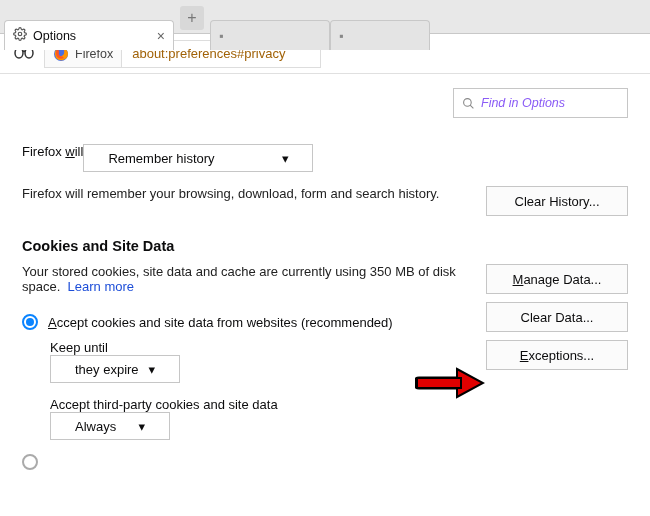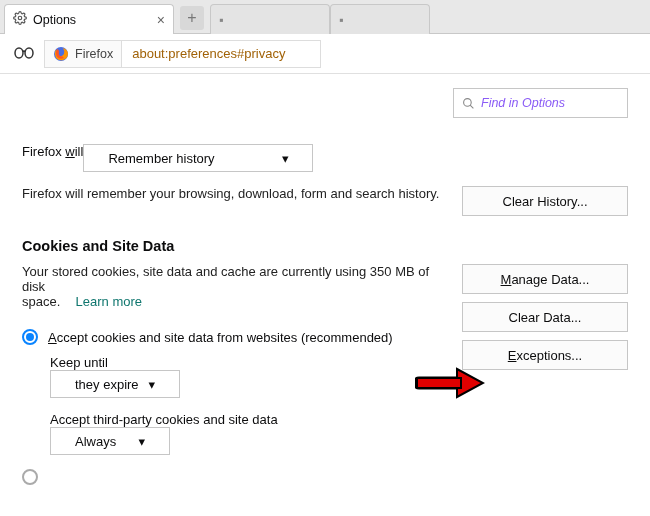--- a/index.html
+++ b/index.html
@@ -27,21 +27,21 @@
     align-items: center;
     gap: 6px;
     background: #fff;
     border: 1px solid #c8c8c8;
     border-bottom: none;
     border-radius: 4px 4px 0 0;
     height: 30px;
     padding: 0 8px;
     min-width: 170px;
     position: relative;
-    top: 1px;
+    top: 17px;
     font-size: 12.5px;
   }
   .tab.inactive {
     background: #e4e4e4;
     color: #888;
     min-width: 120px;
     overflow: hidden;
     max-width: 120px;
     white-space: nowrap;
   }
@@ -135,39 +135,39 @@
   .select .caret {
     margin-left: auto;
   }
   .desc { font-size: 13px; color: #222; }
   .two-col {
     display: flex;
     gap: 20px;
     align-items: flex-start;
   }
   .left-col { flex: 1; }
-  .right-col { width: 166px; display: flex; flex-direction: column; gap: 8px; }
+  .right-col { width: 142px; display: flex; flex-direction: column; gap: 8px; }
   .btn {
     border: 1px solid #c6c6c6;
     height: 30px;
     display: flex;
     align-items: center;
     justify-content: center;
     background: #fbfbfb;
     font-size: 13px;
     cursor: pointer;
     padding: 0 10px;
     white-space: nowrap;
   }
   h3.section {
     font-size: 14.5px;
     font-weight: 700;
     margin: 22px 0 10px 0;
   }
-  .link { color: #0f766e; cursor: pointer; margin-left: 8px; }
+  .link { color: #1d4ed8; cursor: pointer; }
   .radio-row {
     display: flex; align-items: center; gap: 10px;
     margin: 10px 0;
   }
   .radio {
     width: 16px; height: 16px;
     border: 2px solid #0a84ff;
     border-radius: 50%;
     display: inline-flex; align-items: center; justify-content: center;
     flex-shrink: 0;

